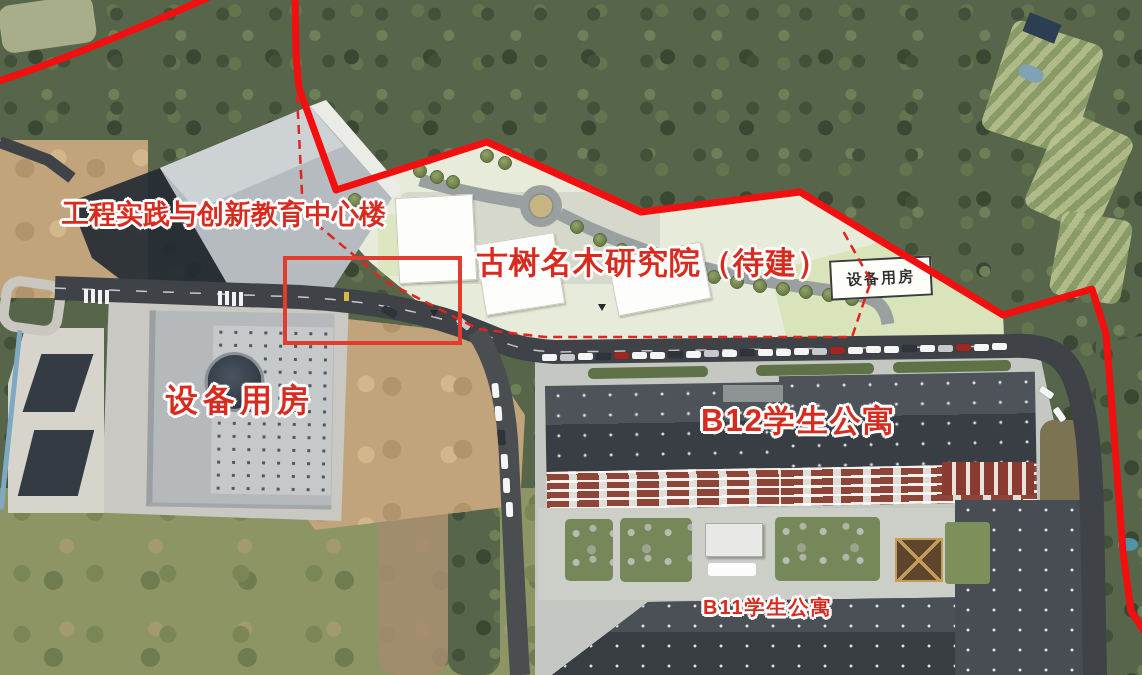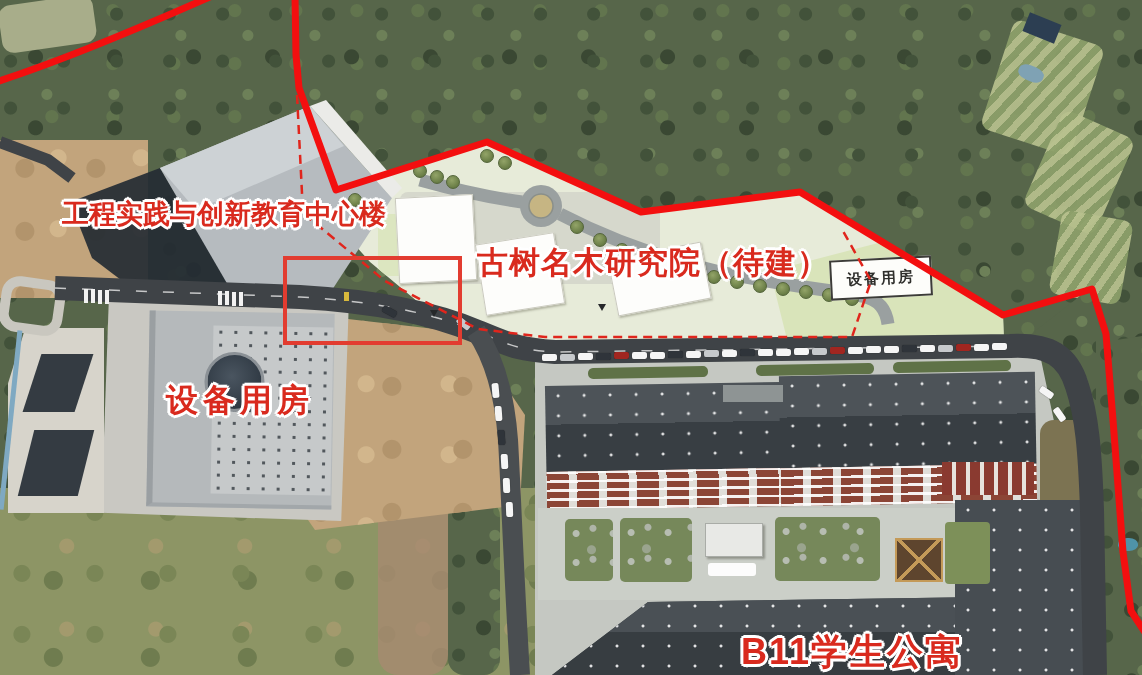--- a/index.html
+++ b/index.html
@@ -254,15 +254,16 @@
       <div class="car" style="left: 497px; top: 458px; background: rgb(245, 245, 245); transform: rotate(87deg);"></div>
       <div class="car" style="left: 499px; top: 482px; background: rgb(245, 245, 245); transform: rotate(88deg);"></div>
       <div class="car" style="left: 502px; top: 506px; background: rgb(245, 245, 245); transform: rotate(88deg);"></div>
       <div class="car" style="left: 1039px; top: 389px; background: rgb(245, 245, 245); transform: rotate(35deg);"></div>
       <div class="car" style="left: 1052px; top: 411px; background: rgb(245, 245, 245); transform: rotate(55deg);"></div>
       <div class="car" style="left: 382px; top: 308px; background: rgb(47, 52, 58); transform: rotate(28deg);"></div>
       <div class="car" style="left: 456px; top: 320px; background: rgb(198, 201, 204); transform: rotate(38deg);"></div>
       <div class="map-label" style="left: 477px; top: 246px; font-size: 31px; letter-spacing: 1px;">古树名木研究院（待建）</div>
       <div class="map-label" style="left: 62px; top: 200px; font-size: 27px; letter-spacing: 0px;">工程实践与创新教育中心楼</div>
       <div class="map-label" style="left: 166px; top: 383px; font-size: 32px; letter-spacing: 5px;">设备用房</div>
-      <div class="map-label" style="left: 703px; top: 632px; font-size: 36px; letter-spacing: 2px; margin-left: 38px;">B11学生公寓</div>
+      <div class="map-label" style="left: 701px; top: 404px; font-size: 31px; letter-spacing: 2px;">B12学生公寓</div>
+      <div class="map-label" style="left: 703px; top: 596px; font-size: 20px; letter-spacing: 2px;">B11学生公寓</div>
     </div>
 </div>
 
 </body></html>

